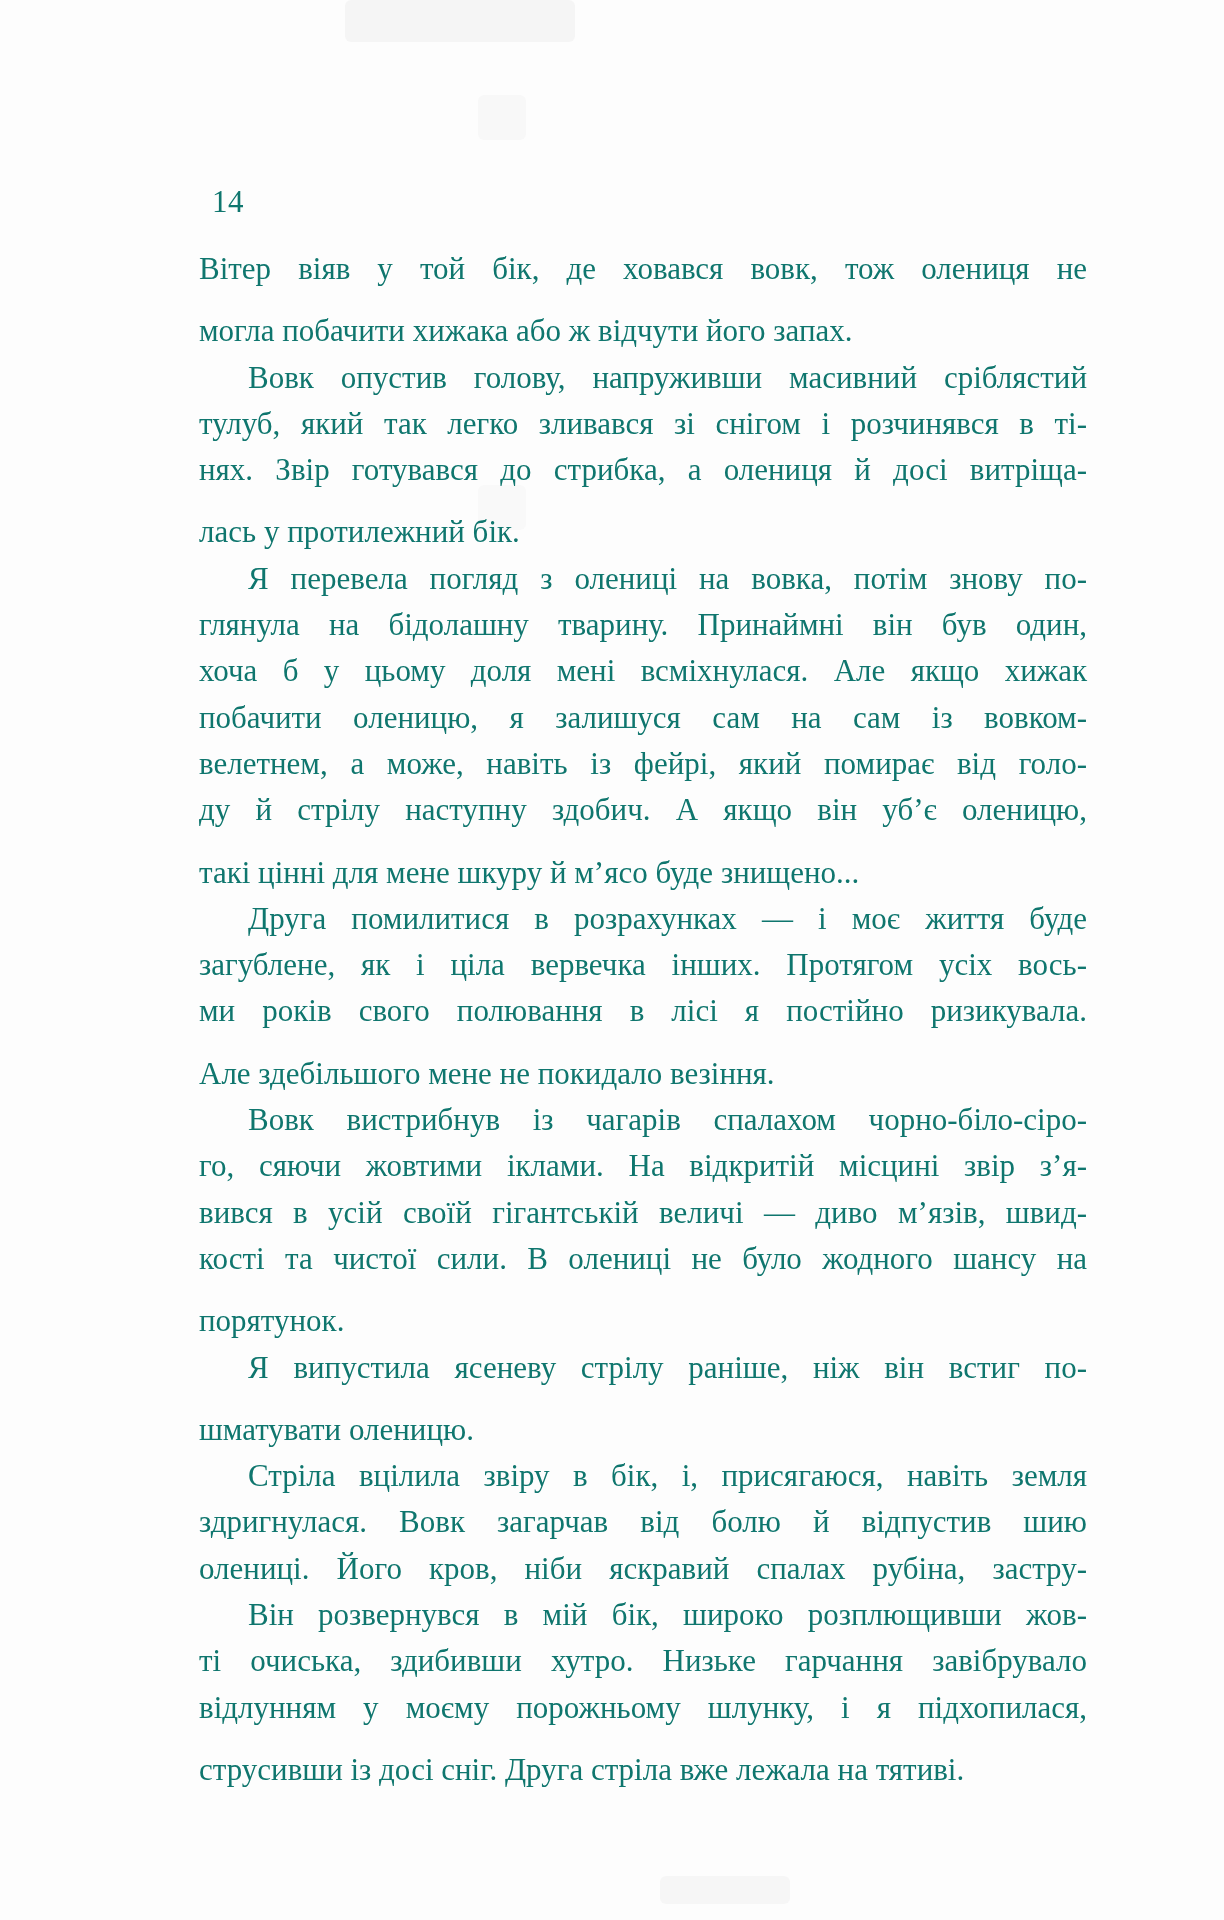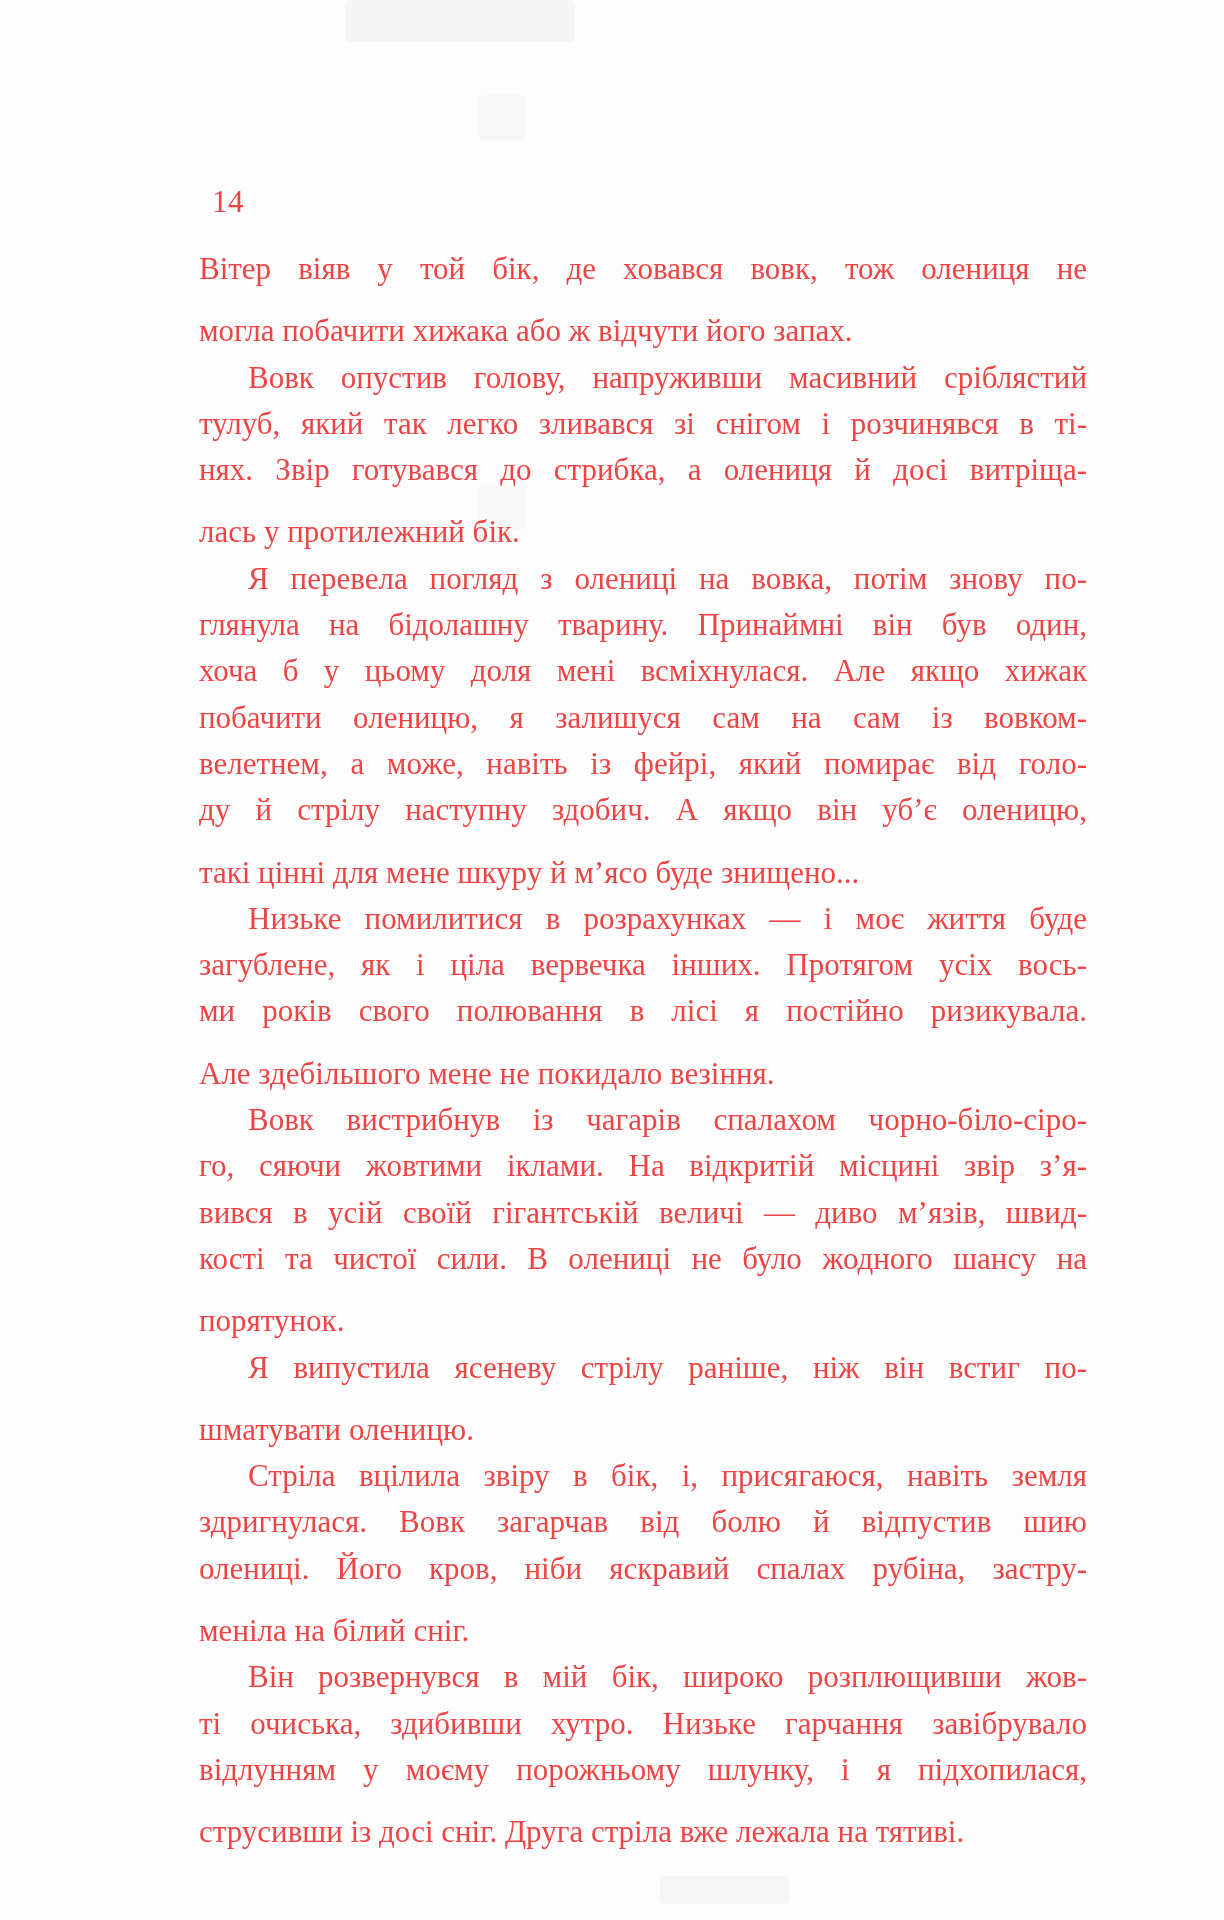--- a/index.html
+++ b/index.html
@@ -54,21 +54,21 @@
     text-indent: 49px;
   }
   .line.para-end {
     text-align-last: left;
     margin-top: 16px;
   }
 </style>
 </head>
 <body style="background: rgb(253, 253, 253);">
 
-<div class="page" style="color: #ef4444;">
+<div class="page" style="color: #0f766e;">
   <div class="smudge s1"></div>
   <div class="smudge s2"></div>
   <div class="smudge s3"></div>
   <div class="smudge s4"></div>
 
   <div class="folio">14</div>
 
   <div class="text-block">
       <div class="line">Вітер віяв у той бік, де ховався вовк, тож олениця не</div>
       <div class="line para-end">могла побачити хижака або ж відчути його запах.</div>
@@ -76,33 +76,32 @@
       <div class="line">тулуб, який так легко зливався зі снігом і розчинявся в ті-</div>
       <div class="line">нях. Звір готувався до стрибка, а олениця й досі витріща-</div>
       <div class="line para-end">лась у протилежний бік.</div>
       <div class="line indent">Я перевела погляд з олениці на вовка, потім знову по-</div>
       <div class="line">глянула на бідолашну тварину. Принаймні він був один,</div>
       <div class="line">хоча б у цьому доля мені всміхнулася. Але якщо хижак</div>
       <div class="line">побачити оленицю, я залишуся сам на сам із вовком-</div>
       <div class="line">велетнем, а може, навіть із фейрі, який помирає від голо-</div>
       <div class="line">ду й стрілу наступну здобич. А якщо він уб’є оленицю,</div>
       <div class="line para-end">такі цінні для мене шкуру й м’ясо буде знищено...</div>
-      <div class="line indent">Низьке помилитися в розрахунках — і моє життя буде</div>
+      <div class="line indent">Друга помилитися в розрахунках — і моє життя буде</div>
       <div class="line">загублене, як і ціла вервечка інших. Протягом усіх вось-</div>
       <div class="line">ми років свого полювання в лісі я постійно ризикувала.</div>
       <div class="line para-end">Але здебільшого мене не покидало везіння.</div>
       <div class="line indent">Вовк вистрибнув із чагарів спалахом чорно-біло-сіро-</div>
       <div class="line">го, сяючи жовтими іклами. На відкритій місцині звір з’я-</div>
       <div class="line">вився в усій своїй гігантській величі — диво м’язів, швид-</div>
       <div class="line">кості та чистої сили. В олениці не було жодного шансу на</div>
       <div class="line para-end">порятунок.</div>
       <div class="line indent">Я випустила ясеневу стрілу раніше, ніж він встиг по-</div>
       <div class="line para-end">шматувати оленицю.</div>
       <div class="line indent">Стріла вцілила звіру в бік, і, присягаюся, навіть земля</div>
       <div class="line">здригнулася. Вовк загарчав від болю й відпустив шию</div>
       <div class="line">олениці. Його кров, ніби яскравий спалах рубіна, застру-</div>
-      <div class="line para-end">меніла на білий сніг.</div>
       <div class="line indent">Він розвернувся в мій бік, широко розплющивши жов-</div>
       <div class="line">ті очиська, здибивши хутро. Низьке гарчання завібрувало</div>
       <div class="line">відлунням у моєму порожньому шлунку, і я підхопилася,</div>
       <div class="line para-end">струсивши із досі сніг. Друга стріла вже лежала на тятиві.</div>
     </div>
 </div>
 
 </body></html>

